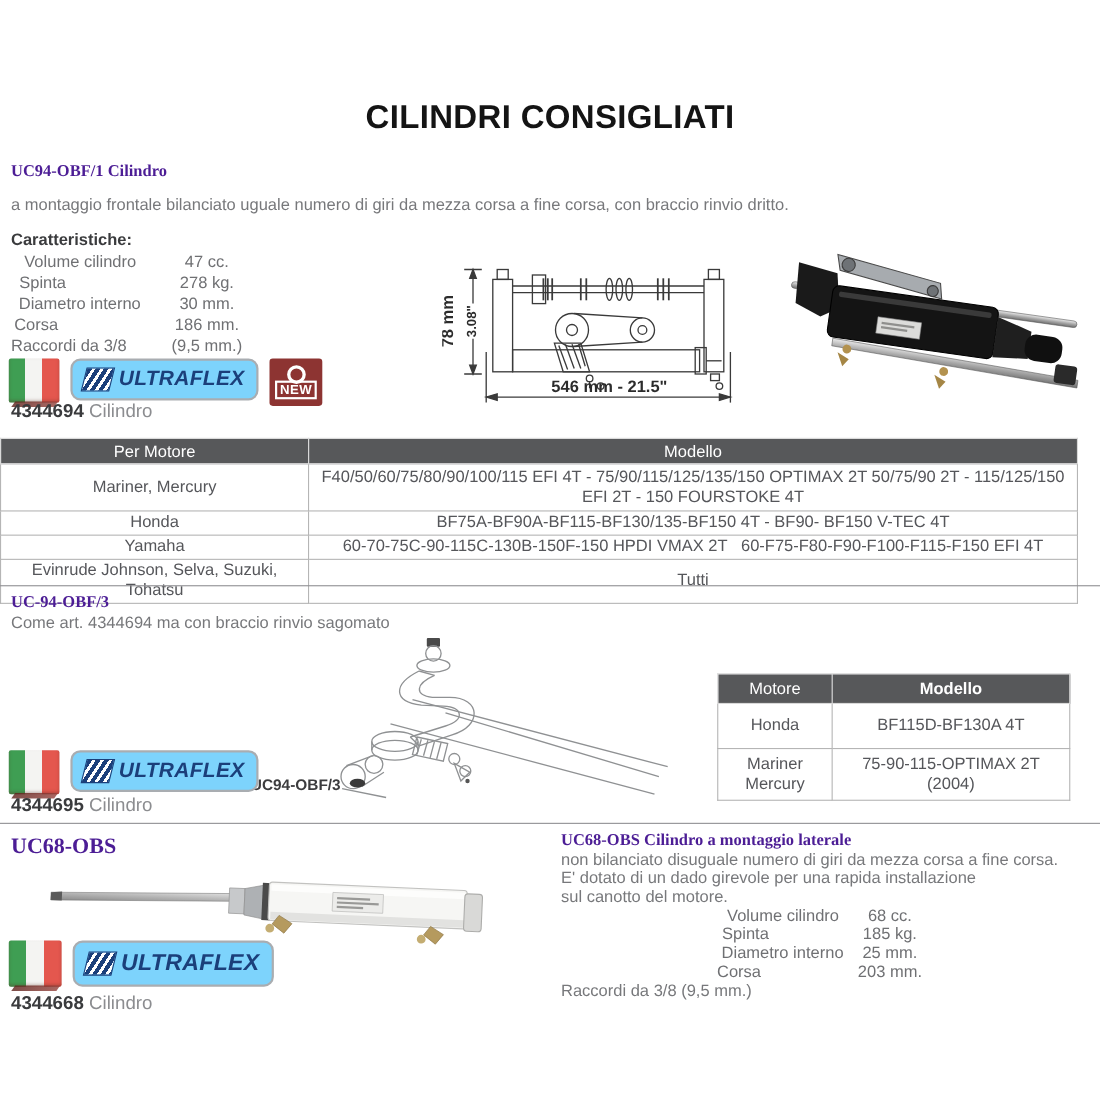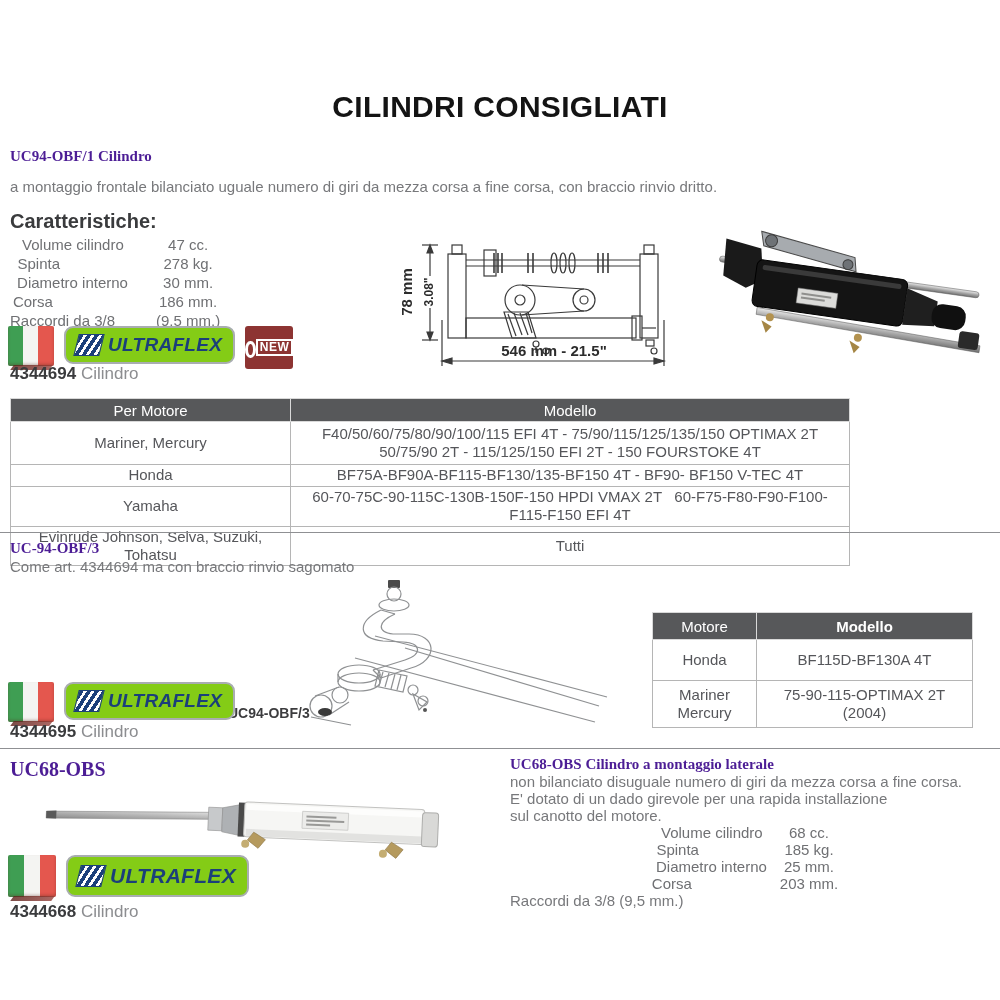--- a/index.html
+++ b/index.html
@@ -6,62 +6,62 @@
   #canvas{position:relative;width:1000px;height:1000px;background:#fff;overflow:hidden;
           font-family:"Liberation Sans",sans-serif;}
 
   .abs{position:absolute;}
 
   
   .page-title{top:90px;left:0;width:1000px;text-align:center;font-size:30px;font-weight:800;
               color:#141414;letter-spacing:.3px;}
   .h-sec{font-size:15px;font-weight:700;color:#4c1d95;font-family:Liberation Serif, serif;}
   .desc{font-size:15px;color:#77787b;}
-  .specs-title{font-size:20px;font-weight:700;color:#3a3b3d;margin-bottom:2px;}
+  .specs-title{font-size:15px;font-weight:700;color:#3a3b3d;margin-bottom:2px;}
   .spec-row{display:flex;font-size:15px;color:#6f7073;line-height:19px;justify-content:center;}
   .spec-label{width:146px;flex:none;}
   .spec-label.narrow{width:128px;}
   .code-line{font-size:17px;}
   .code-num{font-weight:700;color:#3a3b3d;}
   .code-word{color:#8c8d90;}
   .divider{left:0;width:1000px;height:0;border-top:1px solid #8f9093;}
 
   
   table.cat{border-collapse:collapse;table-layout:fixed;font-size:15px;color:#55565a;}
   table.cat th{background:#57585a;color:#fff;font-weight:400;border:1px solid #d9d9d9;
                padding:1px 4px;}
   table.cat td{border:1px solid #b5b5b5;text-align:center;vertical-align:middle;
                padding:1px 8px;line-height:1.22;}
-  .t1{left:10px;top:398px;width:840px;}
+  .t1{left:0;top:398px;width:980px;}
   .t1 th{height:20px;}
   .t1 .c1{width:280px;}
   .t1 .r1 td{height:40px;}
   .t1 .rs td{height:19px;}
   .t2{left:652px;top:612px;width:321px;}
   .t2 th{height:24px;}
   .t2 .c1{width:104px;}
   .t2 .r1 td{height:38px;}
   .t2 .r2 td{height:44px;}
   .t2 th.bold{font-weight:700;}
 
   
   .flag{width:46px;height:40px;position:relative;border-radius:2px;
         background:linear-gradient(90deg,#3f9e53 0 33%,#f4f4f2 33% 66%,#e4574e 66%);
         box-shadow:inset 0 -2px 3px rgba(90,40,30,.35);}
   .flag:after{content:"";position:absolute;left:4px;bottom:-4px;width:85%;height:5px;
         background:linear-gradient(90deg,#5c201a,#94403a);transform:skewX(-35deg);opacity:.8;}
-  .uflex{display:inline-flex;align-items:center;gap:7px;background:#84cc16;border:2px solid #a9adb1;
+  .uflex{display:inline-flex;align-items:center;gap:7px;background:#7dd3fc;border:2px solid #a9adb1;
          border-radius:9px;padding:4px 11px;height:26px;}
   .uflex-mark{width:24px;height:20px;flex:none;transform:skewX(-14deg);
          background:repeating-linear-gradient(112deg,#1b3f7a 0 4px,#ffffff 4px 7px);
          outline:1px solid #1b3f7a;}
   .uflex-text{color:#1b3f7a;font-weight:800;font-style:italic;font-size:19px;letter-spacing:.3px;
          white-space:nowrap;}
   .newb{width:48px;height:43px;background:#8d3432;border-radius:3px;display:flex;
-        flex-direction:row;align-items:center;justify-content:center;}
+        flex-direction:column;align-items:center;justify-content:center;}
   .newb-circle{width:11px;height:11px;border:3px solid #fff;border-radius:50%;
         background:#8d3432;margin-bottom:-3px;z-index:1;}
   .newb-text{border:2px solid #fff;color:#fff;font-weight:800;font-size:12px;line-height:13px;
         padding:0 2px;letter-spacing:.5px;background:#8d3432;}
 
   .logo-row{display:flex;align-items:flex-start;gap:10px;}
   svg text{font-family:"Liberation Sans",sans-serif;}
 </style>
 </head>
 <body>

